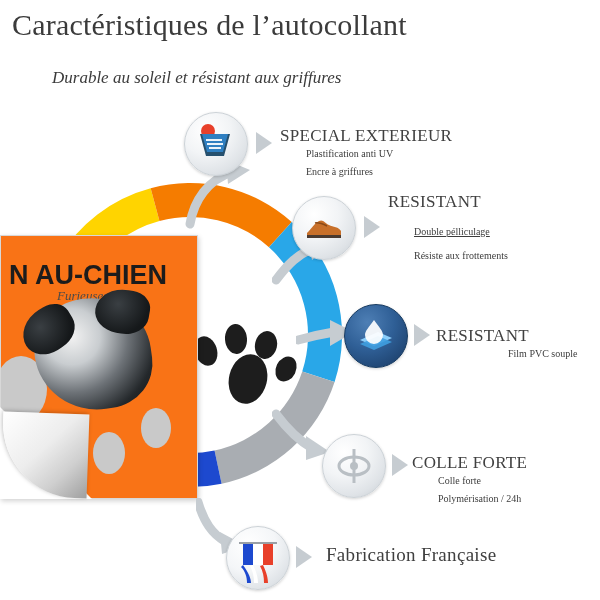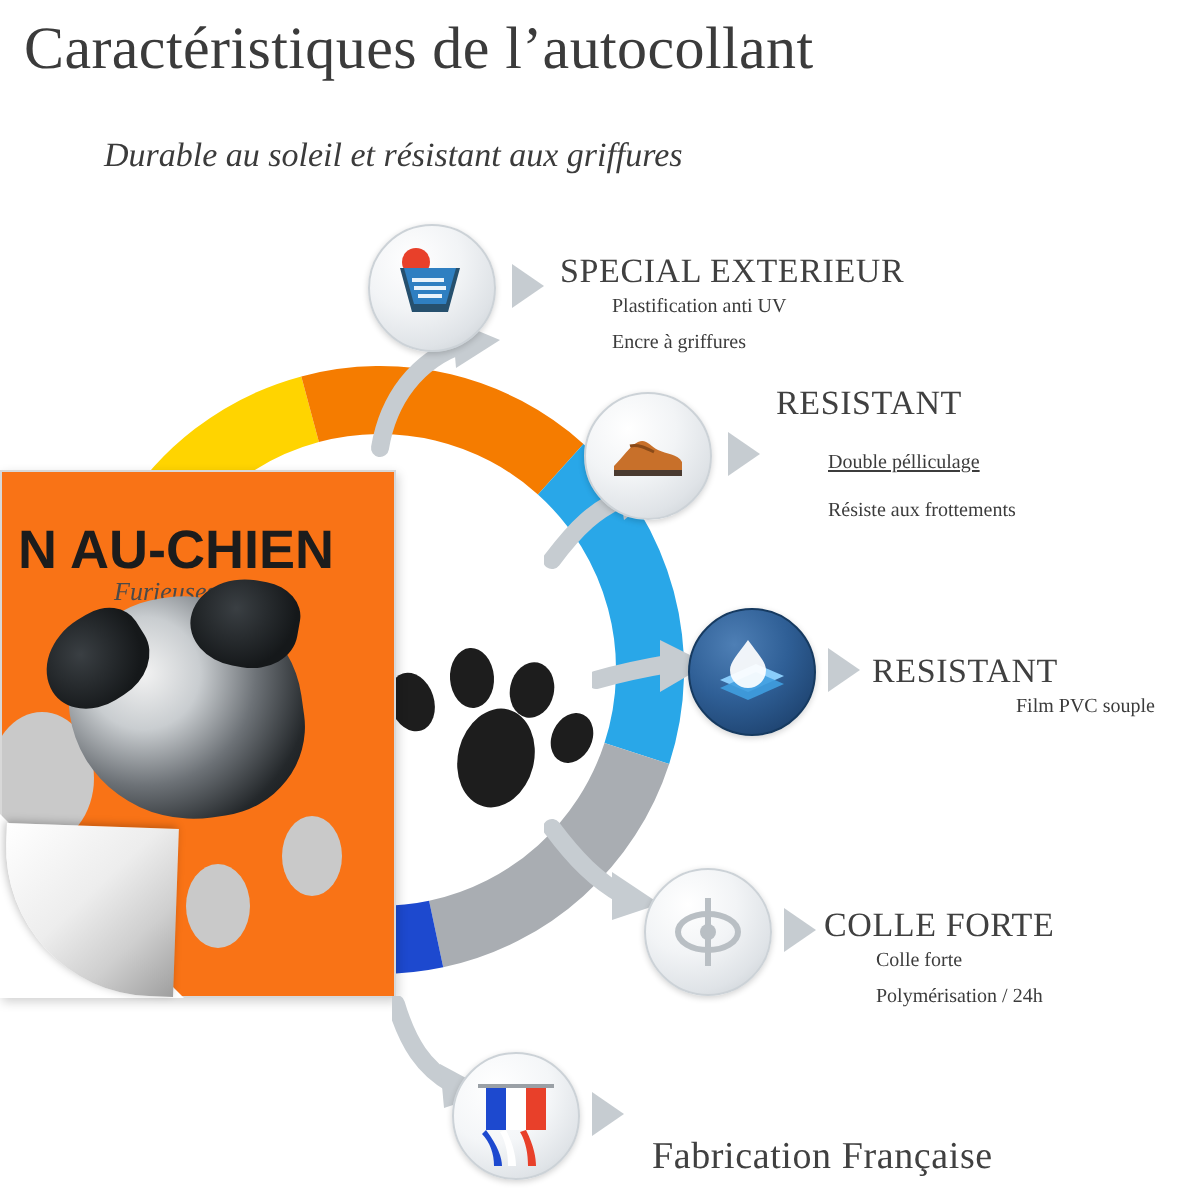--- a/index.html
+++ b/index.html
@@ -352,16 +352,16 @@
         <rect x="16" y="16" width="10" height="22" fill="#1d49cf"></rect>
         <rect x="26" y="16" width="10" height="22" fill="#ffffff"></rect>
         <rect x="36" y="16" width="10" height="22" fill="#e8402a"></rect>
         <path d="M16,38 C22,46 24,52 24,56 L20,56 C20,50 18,44 14,40 Z" fill="#1d49cf"></path>
         <path d="M26,38 C30,46 31,52 31,56 L27,56 C27,50 26,44 23,39 Z" fill="#ffffff"></path>
         <path d="M36,38 C40,46 41,52 41,56 L37,56 C37,50 36,44 33,39 Z" fill="#e8402a"></path>
         <line x1="12" y1="16" x2="50" y2="16" stroke="#9aa0a6" stroke-width="2"></line>
       </svg>
     </div>
     <div class="arrow" style="left:296px; top:546px;"></div>
-    <div class="f-title" style="left:326px; top:544px; font-size:19px;margin-top:24px;">Fabrication Française</div>
+    <div class="f-title" style="left:326px; top:544px; font-size:19px;">Fabrication Française</div>
   </div>
 
 </div>
 
 </body></html>

